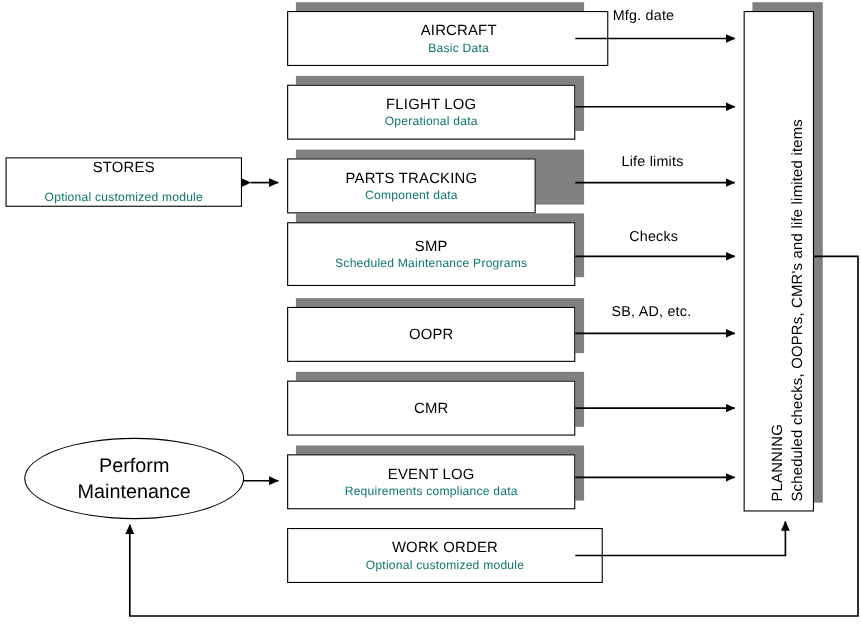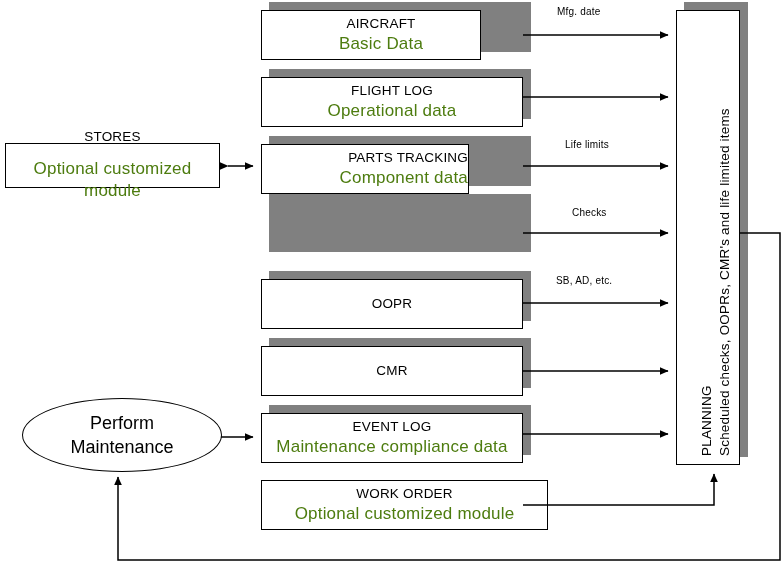--- a/index.html
+++ b/index.html
@@ -27,21 +27,21 @@
     box-sizing:border-box;
     z-index:2;
     display:flex;
     flex-direction:column;
     align-items:center;
     justify-content:center;
     text-align:center;
     line-height:1.32;
   }
   .box .t1{font-size:13.5px;color:#000;letter-spacing:.2px;}
-  .box .t2{font-size:17px;color:#4d7c0f;letter-spacing:.2px;}
+  .box .t2{font-size:11px;color:#0f766e;letter-spacing:.2px;}
 
   
   #planning-box{
     position:absolute;
     left:676px; top:10px; width:64px; height:455px;
     background:#ffffff;
     border:1.6px solid #000;
     box-sizing:border-box;
     z-index:2;
   }
@@ -77,21 +77,21 @@
   
   #wires{
     position:absolute;
     left:0;top:0;width:783px;height:570px;
     z-index:3;
     pointer-events:none;
   }
   
   .wlabel{
     position:absolute;
-    font-size:10px;
+    font-size:13px;
     color:#000;
     white-space:nowrap;
     z-index:4;
     letter-spacing:.2px;
   }
 </style>
 </head>
 <body>
 
 <div id="canvas">
@@ -103,47 +103,51 @@
   <div class="shadow" style="left:269px;top:271px;width:262px;height:50px;"></div>
   <div class="shadow" style="left:269px;top:338px;width:262px;height:50px;"></div>
   <div class="shadow" style="left:269px;top:405px;width:262px;height:50px;"></div>
   <div id="planning-shadow"></div>
 
   <div class="box" id="stores-box" style="left:5px;top:143px;width:215px;height:45px;gap:12px;">
     <div class="t1">STORES</div>
     <div class="t2">Optional customized module</div>
   </div>
 
-  <div class="box" style="left:261px;top:10px;width:220px;height:50px;padding-left:20px;">
+  <div class="box" style="left:261px;top:10px;width:292px;height:50px;padding-left:20px;">
     <div class="t1">AIRCRAFT</div>
     <div class="t2">Basic Data</div>
   </div>
 
   <div class="box" style="left:261px;top:77px;width:262px;height:50px;">
     <div class="t1">FLIGHT LOG</div>
     <div class="t2">Operational data</div>
   </div>
 
-  <div class="box" style="left:261px;top:144px;width:208px;height:50px;align-items:flex-end;">
+  <div class="box" style="left:261px;top:144px;width:226px;height:50px;">
     <div class="t1">PARTS TRACKING</div>
     <div class="t2">Component data</div>
   </div>
 
+  <div class="box" style="left:261px;top:202px;width:262px;height:58px;">
+    <div class="t1">SMP</div>
+    <div class="t2">Scheduled Maintenance Programs</div>
+  </div>
 
   <div class="box" style="left:261px;top:279px;width:262px;height:50px;">
     <div class="t1">OOPR</div>
   </div>
 
   <div class="box" style="left:261px;top:346px;width:262px;height:50px;">
     <div class="t1">CMR</div>
   </div>
 
   <div class="box" style="left:261px;top:413px;width:262px;height:50px;">
     <div class="t1">EVENT LOG</div>
-    <div class="t2">Maintenance compliance data</div>
+    <div class="t2">Requirements compliance data</div>
   </div>
 
   <div class="box" style="left:261px;top:480px;width:287px;height:50px;">
     <div class="t1">WORK ORDER</div>
     <div class="t2">Optional customized module</div>
   </div>
 
   <div id="planning-box">
     <span class="vtext" id="planning-title" style="left:22px;top:445px;transform:rotate(-90deg);">PLANNING</span>
     <span class="vtext" id="planning-sub" style="left:40px;top:445px;transform:rotate(-90deg);">Scheduled checks, OOPRs, CMR's and life limited items</span>

